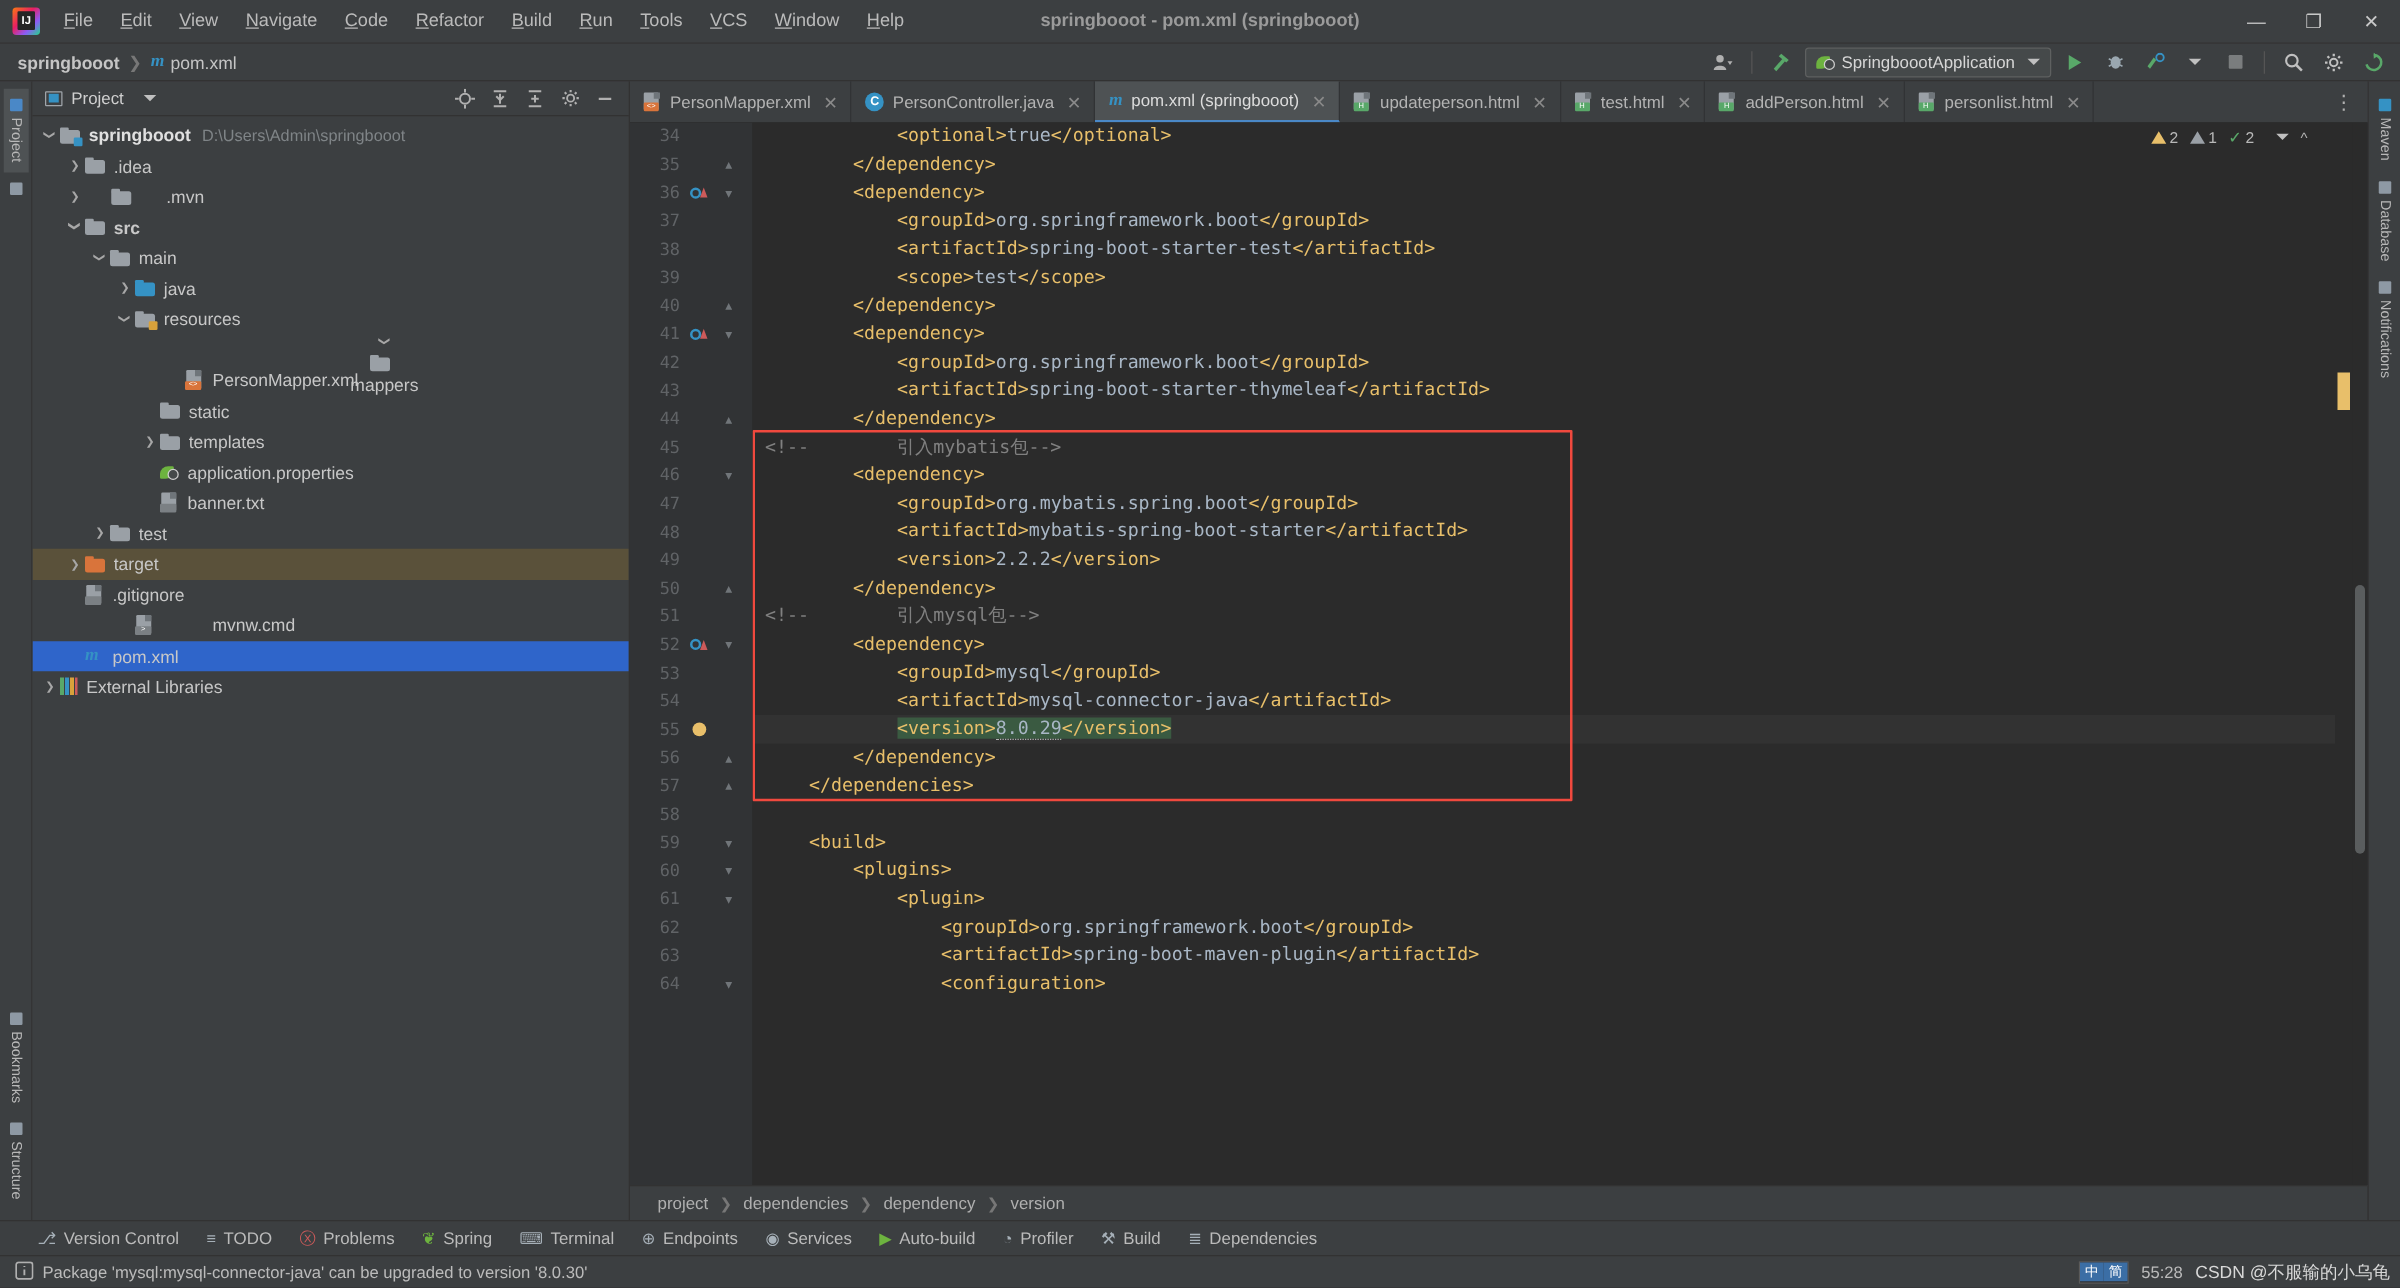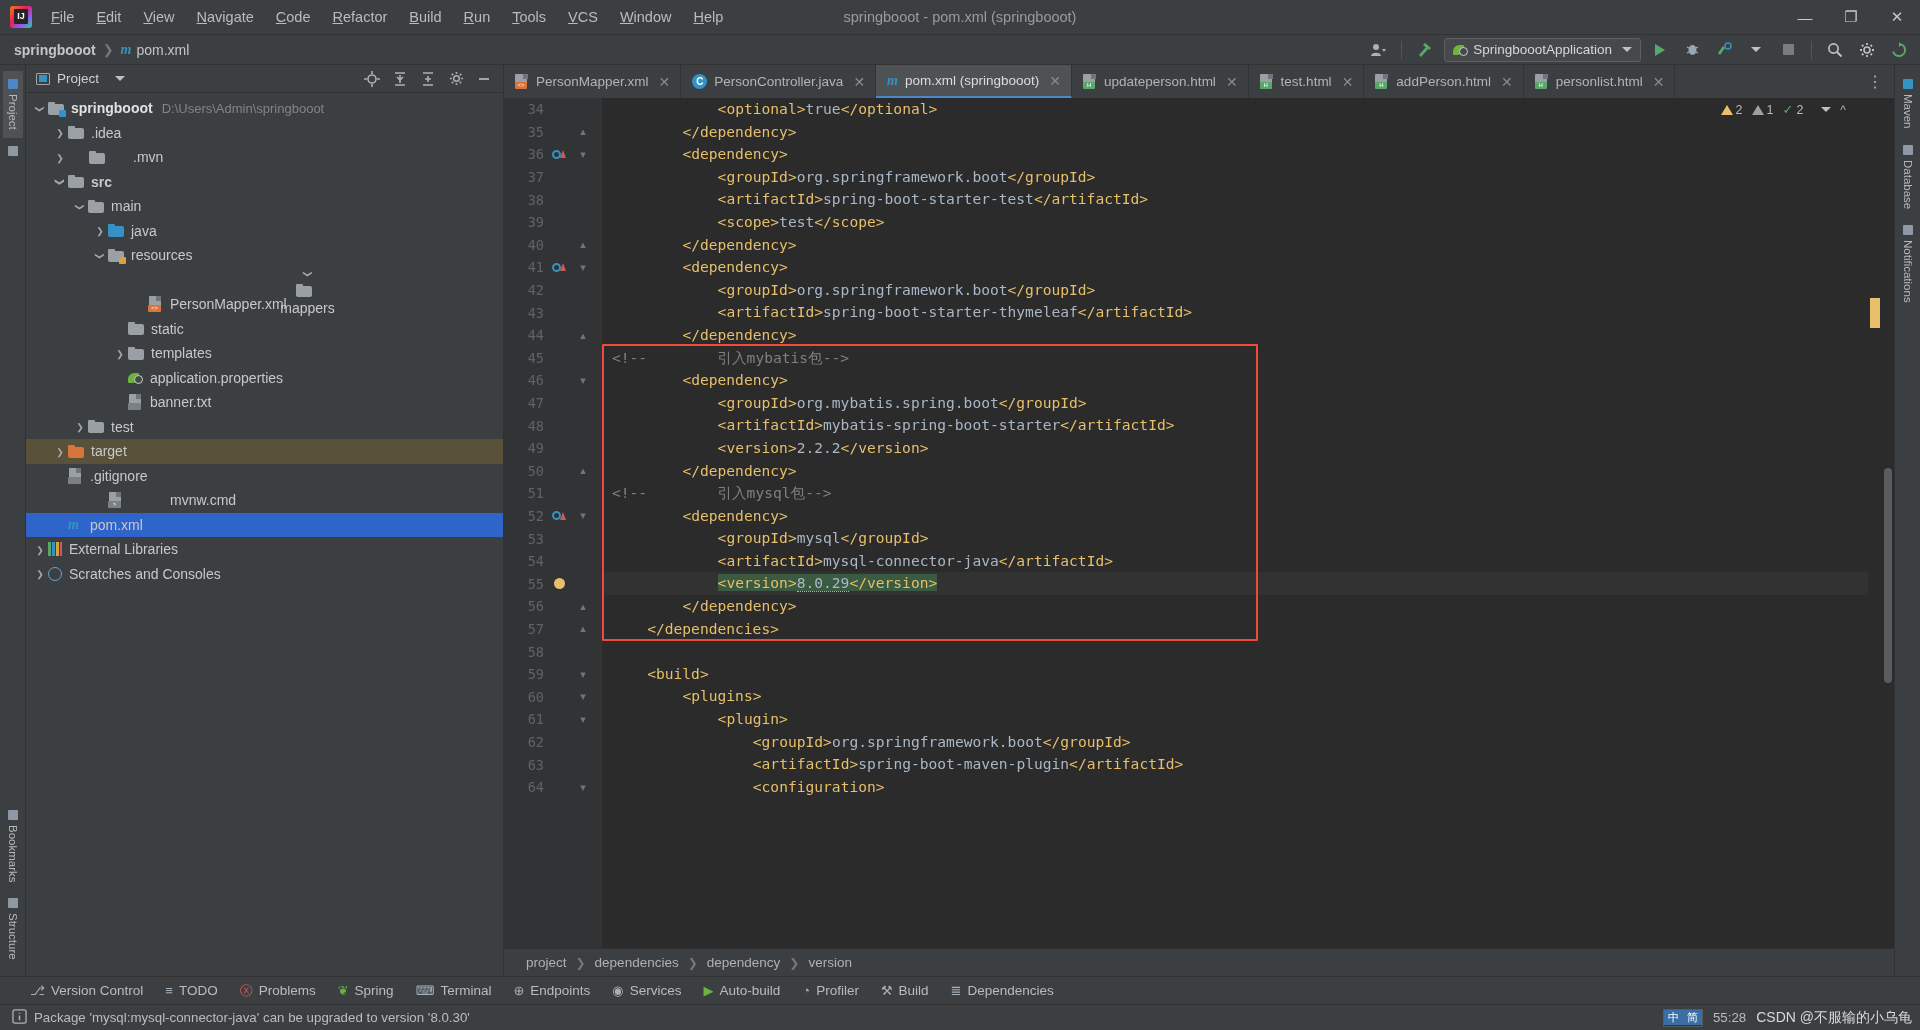--- a/index.html
+++ b/index.html
@@ -27,21 +27,21 @@
     background: #252525; color: #fff; font-size: 9px; font-weight: bold;
     text-align: center; line-height: 15px; border-radius: 1px;
   }
   .menu { display: flex; align-items: center; gap: 0px; }
   .menu-item {
     padding: 5px 11px; font-size: 14.5px; color: #bbbbbb; cursor: default; white-space: nowrap;
   }
   .menu-item u { text-decoration: underline; }
   .win-title {
     position: absolute; left: 0; right: 0; text-align: center; font-size: 14.5px;
-    color: #9b9b9b; pointer-events: none;
+    color: #9b9b9b; pointer-events: none; font-weight: bold;
   }
   .win-buttons { margin-left: auto; display: flex; align-items: center; z-index: 2; }
   .win-btn { width: 46px; height: 34px; display:flex; align-items:center; justify-content:center;
              color:#c8c8c8; font-size: 15px; }
 
   
   .navbar {
     height: 30px; background: #3c3f41; display:flex; align-items:center;
     flex: 0 0 30px; border-bottom: 1px solid #323232; padding-left: 14px; position:relative;
   }
@@ -482,25 +482,20 @@
             <span class="arrow"></span>
             <span class="fileicon">
               <span style="position:absolute;left:0;top:0;color:#3592c4;font-weight:bold;font-style:italic;font-size:14px;font-family:'Liberation Serif',serif;">m</span>
             </span>
             <span class="tlabel">pom.xml</span>
           </div>
           <div class="trow" style="padding-left: 6px;">
             <span class="arrow r"></span>
             <span class="libicon"></span>
             <span class="tlabel">External Libraries</span>
-          </div>
-          <div class="trow" style="padding-left: 6px;">
-            <span class="arrow r"></span>
-            <span class="scratchicon"></span>
-            <span class="tlabel">Scratches and Consoles</span>
           </div>
         </div>
     </div>
 
     <div class="editor-wrap">
 
       <div class="tabbar">
         <div style="display:flex;" id="tabs">
             <div class="tab">
               <span class="tabicon">

